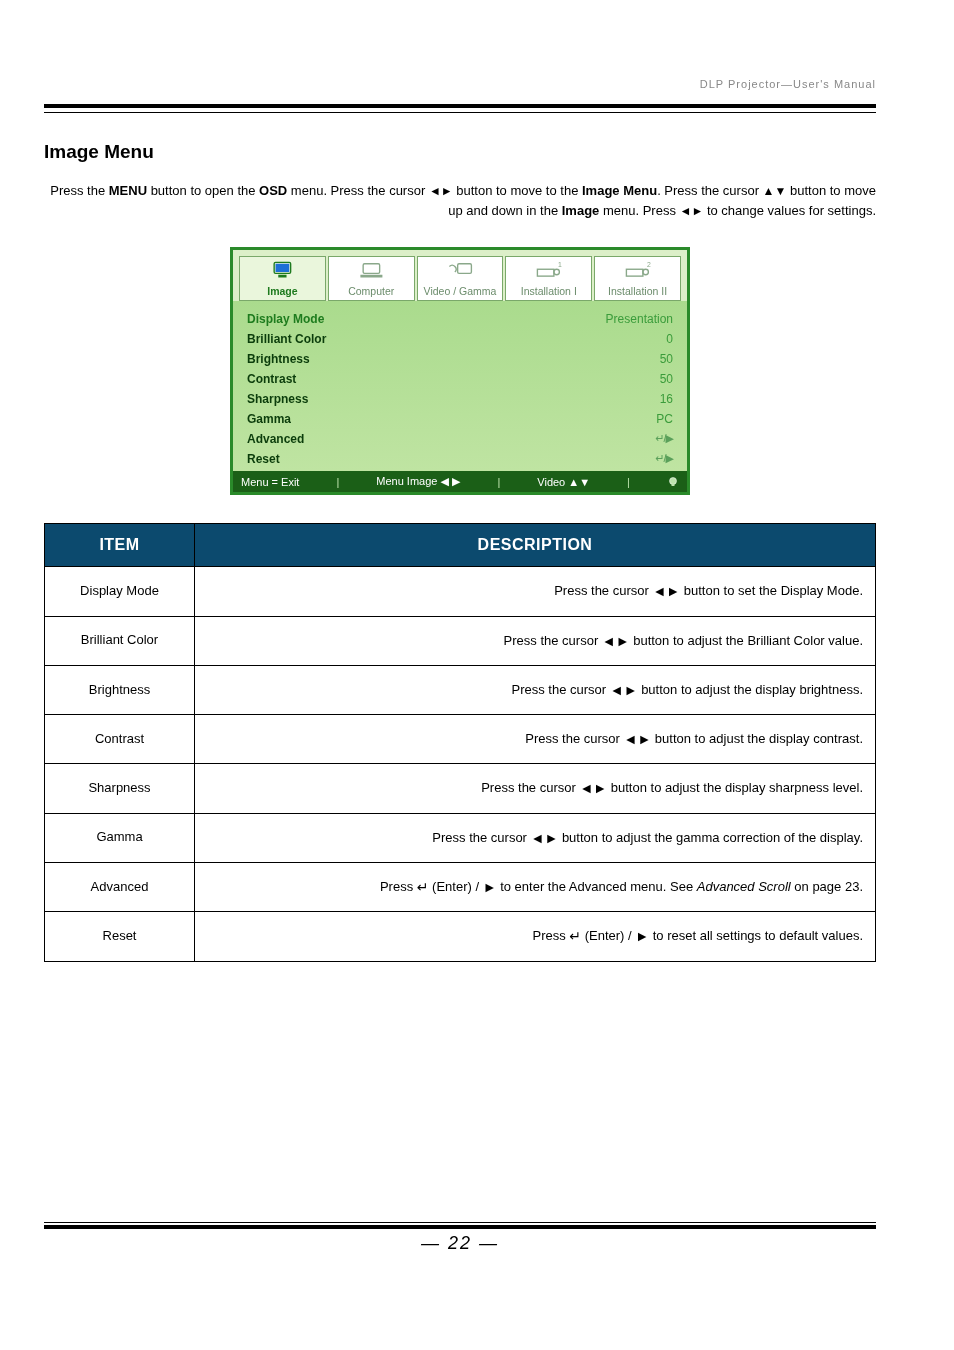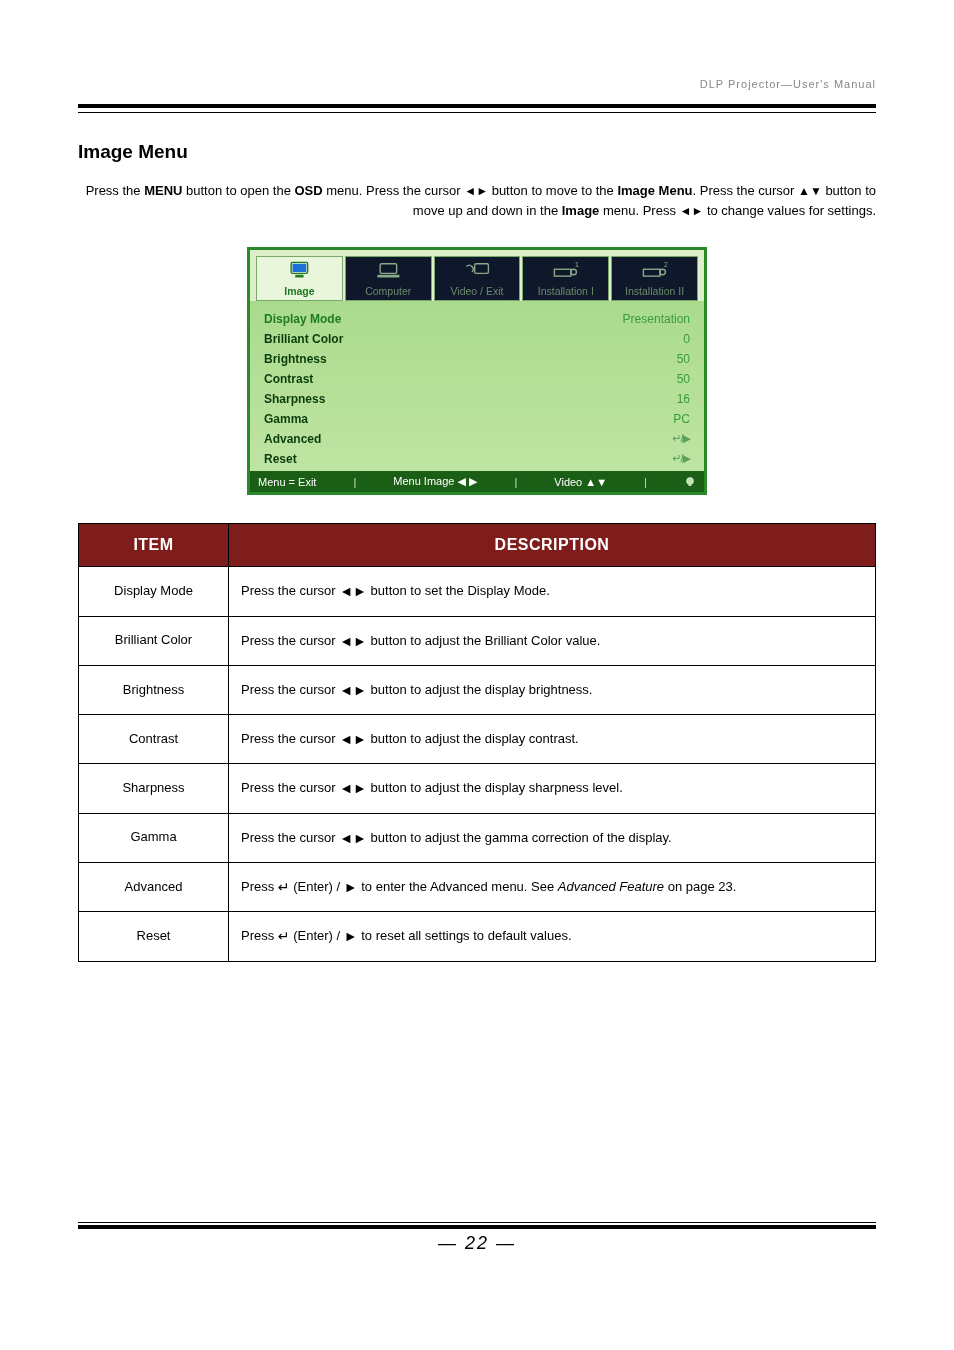--- a/index.html
+++ b/index.html
@@ -6,21 +6,21 @@
   body {
     margin: 0;
     padding: 0;
     font-family: Arial, Helvetica, sans-serif;
     font-size: 13px;
     color: #000;
     background: #fff;
     width: 954px;
   }
   .page {
-    padding: 78px 78px 40px 78px;
+    padding: 78px 78px 40px 44px;
   }
   .hr-top {
     border: none;
     border-top: 4px solid #000;
     margin: 0 0 4px 0;
   }
   .hr-thin {
     border: none;
     border-top: 1px solid #000;
     margin: 0 0 28px 0;
@@ -61,21 +61,21 @@
   }
   .tabs {
     display: flex;
     gap: 2px;
     padding: 6px 6px 0 6px;
     background: #dcefc8;
   }
   .tab {
     flex: 1;
     border: 1px solid #7aa86a;
-    background: #0f172a;
+    background: #ffffff;
     text-align: center;
     padding: 4px 2px 3px 2px;
     color: #6b8c6b;
     font-size: 10.5px;
     position: relative;
   }
   .tab.active {
     font-weight: bold;
     color: #1e7a1e;
     background: #eaf6dc;
@@ -117,34 +117,35 @@
   }
   .osd-footer .lamp svg { display:block; }
 
   
   table.desc {
     width: 100%;
     border-collapse: collapse;
     margin-bottom: 40px;
   }
   table.desc th {
-    background: #7f1d1d;
+    background: #0c4a6e;
     color: #fff;
     font-size: 16px;
     padding: 12px 10px;
     text-align: center;
     border: 1px solid #000;
     letter-spacing: 0.5px;
   }
   table.desc td {
     border: 1px solid #000;
     padding: 14px 12px;
     vertical-align: middle;
     font-size: 13px;
     line-height: 1.45;
+    text-align: right;
   }
   table.desc td.item {
     text-align: center;
     font-weight: normal;
     white-space: nowrap;
   }
   .glyph {
     font-size: 14px;
     display: inline-block;
     vertical-align: middle;
@@ -203,21 +204,21 @@
           </span>
           <span>Computer</span>
         </div>
         <div class="tab">
           <span class="ticon">
             <svg viewBox="0 0 24 16" width="100%" height="100%">
                 <path d="M4 4 Q6 2 8 4 Q10 6 8 8" fill="none" stroke="#8aa88a" stroke-width="1"></path>
                 <rect x="10" y="2" width="10" height="7" rx="1" fill="none" stroke="#8aa88a" stroke-width="1"></rect>
               </svg>
           </span>
-          <span>Video / Exit</span>
+          <span>Video / Gamma</span>
         </div>
         <div class="tab">
           <span class="ticon">
             <svg viewBox="0 0 24 16" width="100%" height="100%">
                 <rect x="4" y="6" width="12" height="5" fill="none" stroke="#8aa88a"></rect>
                 <circle cx="18" cy="8" r="2" fill="none" stroke="#8aa88a"></circle>
                 <text x="19" y="4" font-size="5" fill="#8aa88a">1</text>
               </svg>
           </span>
           <span>Installation I</span>
@@ -311,21 +312,21 @@
         <tr>
           <td class="item">Sharpness</td>
           <td>Press the cursor <span class="glyph">◄►</span> button to adjust the display sharpness level.</td>
         </tr>
         <tr>
           <td class="item">Gamma</td>
           <td>Press the cursor <span class="glyph">◄►</span> button to adjust the gamma correction of the display.</td>
         </tr>
         <tr>
           <td class="item">Advanced</td>
-          <td>Press <span class="glyph">↵</span> (Enter) / <span class="glyph">►</span> to enter the Advanced menu. See <i>Advanced Feature</i> on page 23.</td>
+          <td>Press <span class="glyph">↵</span> (Enter) / <span class="glyph">►</span> to enter the Advanced menu. See <i>Advanced Scroll</i> on page 23.</td>
         </tr>
         <tr>
           <td class="item">Reset</td>
           <td>Press <span class="glyph">↵</span> (Enter) / <span class="glyph">►</span> to reset all settings to default values.</td>
         </tr>
       </tbody>
   </table>
 
   <div class="footer">
     <hr class="hr-thin" style="margin:0 0 2px 0">

